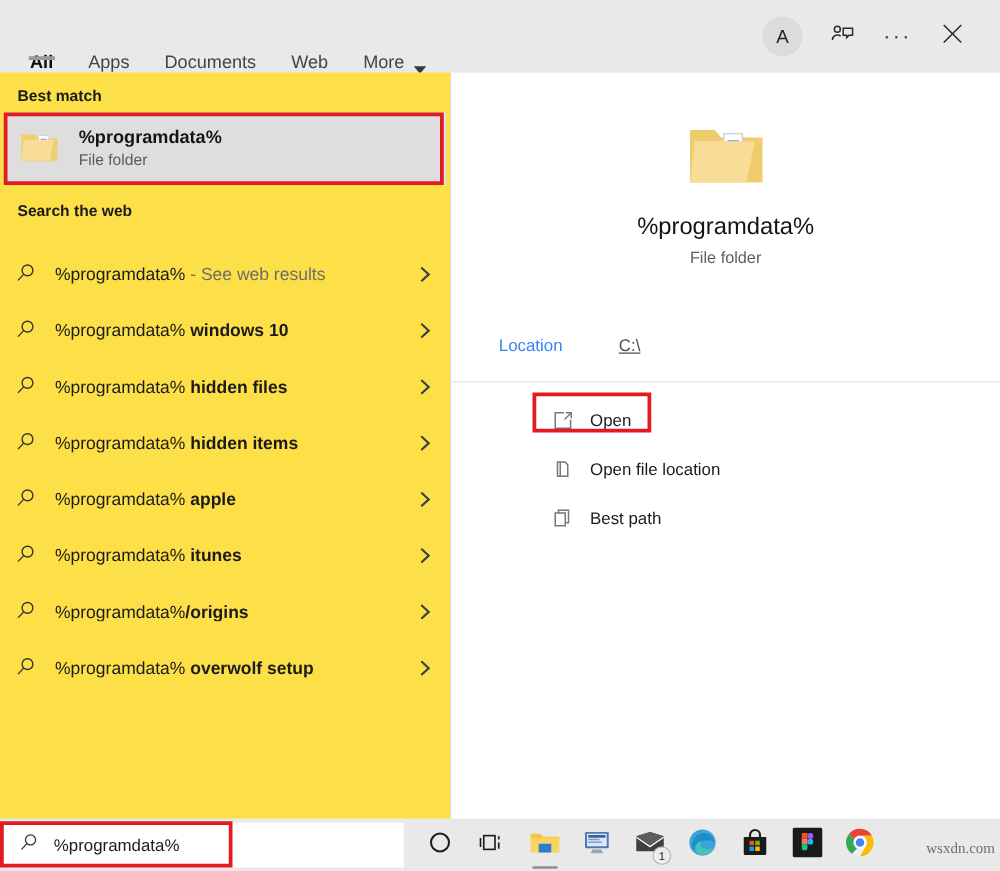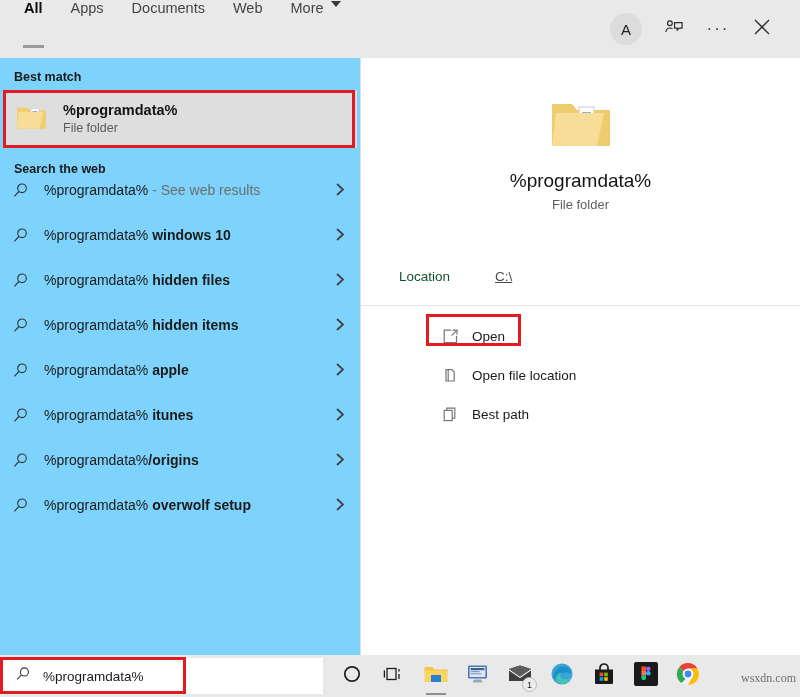--- a/index.html
+++ b/index.html
@@ -25,21 +25,21 @@
     display: flex; align-items: center;
     padding: 0 16px 0 10px;
     background: #e9e9e9;
     position: relative;
   }
   .tabs { display: flex; align-items: flex-end; height: 58px; }
   .tab {
     position: relative;
     padding: 0 14px;
     height: 58px;
-    display: flex; align-items: flex-start;
+    display: flex; align-items: flex-end;
     font-size: 14.5px; color: #444;
     cursor: default;
   }
   .tab.active { color: #0b0b0b; font-weight: 700; }
   .tab.active::after {
     content: ""; position: absolute;
     left: 13px; right: 13px; bottom: 10px;
     height: 3px; background: #9a9a9a;
   }
   .tab .caret {
@@ -61,21 +61,21 @@
     background: #dcdcdc; color: #222;
     display: flex; align-items: center; justify-content: center;
     font-size: 15px; margin-right: 10px;
   }
   .dots { letter-spacing: 2px; font-size: 17px; color: #3a3a3a; }
 
   
   .body { flex: 1 1 auto; display: flex; min-height: 0; }
   .left {
     width: 360px; flex: 0 0 360px;
-    background: #7dd3fc;
+    background: #fde047;
     padding-top: 2px;
     position: relative;
   }
   .right {
     flex: 1 1 auto; background: #ffffff;
     border-left: 1px solid #dedede;
     display: flex; flex-direction: column;
   }
 
   
@@ -91,21 +91,21 @@
   }
   .best-texts { margin-left: 14px; line-height: 1.25; }
   .best-title { font-size: 14.5px; font-weight: 700; color: #141414; }
   .best-sub { font-size: 12.5px; color: #5b5b5b; margin-top: 2px; }
   .redbox {
     position: absolute; border: 3px solid #e21b22;
     pointer-events: none;
   }
 
   .sugg {
-    display: flex; align-items: flex-start;
+    display: flex; align-items: flex-end;
     height: 45px; padding: 0 14px 0 12px;
   }
   .sugg .mag { flex: 0 0 28px; display: flex; align-items: center; }
   .sugg .txt {
     flex: 1 1 auto; font-size: 14px; color: #1b1b1b;
     white-space: nowrap; overflow: hidden; text-overflow: ellipsis;
     padding-left: 4px;
   }
   .sugg .txt b { font-weight: 700; }
   .sugg .txt .dim { color: #6d6d6d; font-weight: 400; }
@@ -121,21 +121,21 @@
   .prev-title { font-size: 19px; color: #141414; }
   .prev-sub { font-size: 13px; color: #5e5e5e; margin-top: 5px; }
 
   .location-row {
     height: 58px; flex: 0 0 58px;
     display: flex; align-items: center;
     padding: 0 38px;
     border-bottom: 1px solid #e6e6e6;
     font-size: 13.5px;
   }
-  .location-label { color: #14532d; width: 96px; }
+  .location-label { color: #3b82f6; width: 96px; }
   .location-value { color: #4c4c4c; text-decoration: underline; }
 
   .actions { padding: 14px 0 0 0; position: relative; margin-left: 43px; }
   .action {
     display: flex; align-items: center;
     height: 32px; padding: 0 38px;
     font-size: 13.5px; color: #1b1b1b;
   }
   .action .aicon {
     flex: 0 0 30px; display: flex; align-items: center;

